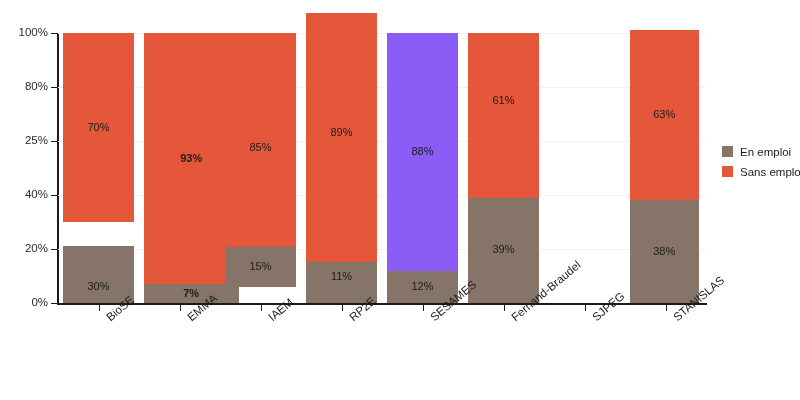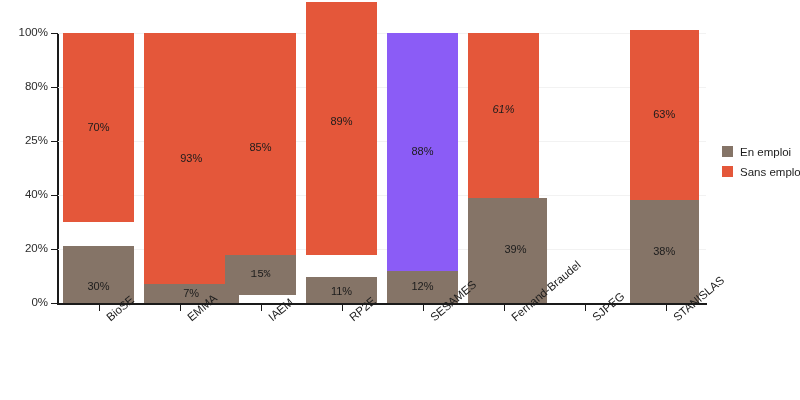--- a/index.html
+++ b/index.html
@@ -153,57 +153,57 @@
       <div class="gridline" style="top: 54px; background: rgb(242, 242, 242);"></div>
       <div class="gridline" style="top: 0px; background: rgb(242, 242, 242);"></div>
       <div class="bar-col" style="left: 4.6575px; width: 71.685px;">
         <div class="seg seg-unemployed" style="background: rgb(228, 87, 58); bottom: 81px; height: 189px;">
           <div class="seg-label" style="top: 87.5px;">70%</div>
         </div>
         <div class="seg seg-employed" style="background: rgb(133, 116, 103); bottom: 0px; height: 57px;">
           <div class="seg-label" style="top: 33.5px;">30%</div>
         </div>
       </div>
-      <div class="bar-col" style="left: 85.6575px; width: 95px;">
+      <div class="bar-col" style="left: 85.6575px; width: 95px; font-weight: bold;">
         <div class="seg seg-unemployed" style="background: rgb(228, 87, 58); bottom: 18.9px; height: 251.1px;">
           <div class="seg-label" style="top: 118.55px;">93%</div>
         </div>
         <div class="seg seg-employed" style="background: rgb(133, 116, 103); bottom: 0px; height: 18.9px;">
           <div class="seg-label" style="top: 2.45px;">7%</div>
         </div>
       </div>
       <div class="bar-col" style="left: 166.657px; width: 71.685px;">
         <div class="seg seg-unemployed" style="background: rgb(228, 87, 58); bottom: 40.5px; height: 229.5px; margin-top: 40px;">
           <div class="seg-label" style="top: 107.75px;">85%</div>
         </div>
-        <div class="seg seg-employed" style="background: rgb(133, 116, 103); bottom: 8px; height: 40.5px; font-family: Liberation Mono, monospace;">
+        <div class="seg seg-employed" style="background: rgb(133, 116, 103); bottom: 16px; height: 40.5px;">
           <div class="seg-label" style="top: 13.25px;">15%</div>
         </div>
       </div>
       <div class="bar-col" style="left: 247.657px; width: 71.685px;">
-        <div class="seg seg-unemployed" style="background: rgb(228, 87, 58); bottom: 48px; height: 253px;">
+        <div class="seg seg-unemployed" style="background: rgb(228, 87, 58); bottom: 37px; height: 253px;">
           <div class="seg-label" style="top: 113.15px;">89%</div>
         </div>
-        <div class="seg seg-employed" style="background: rgb(133, 116, 103); bottom: 0px; height: 26px;">
+        <div class="seg seg-employed" style="background: rgb(133, 116, 103); bottom: 0px; height: 41px;">
           <div class="seg-label" style="top: 7.85px;">11%</div>
         </div>
       </div>
       <div class="bar-col" style="left: 328.658px; width: 71.685px;">
         <div class="seg seg-unemployed" style="background: #8b5cf6; bottom: 32.4px; height: 237.6px;">
           <div class="seg-label" style="top: 111.8px;">88%</div>
         </div>
         <div class="seg seg-employed" style="background: rgb(133, 116, 103); bottom: 0px; height: 32.4px;">
           <div class="seg-label" style="top: 9.2px;">12%</div>
         </div>
       </div>
       <div class="bar-col" style="left: 409.658px; width: 71.685px;">
         <div class="seg seg-unemployed" style="background: rgb(228, 87, 58); bottom: 105.3px; height: 164.7px;">
-          <div class="seg-label" style="top: 70px; font-style: italic;">61%</div>
-        </div>
-        <div class="seg seg-employed" style="background: rgb(133, 116, 103); bottom: 0px; height: 105.3px; padding-left: 8px;">
+          <div class="seg-label" style="top: 61px;">61%</div>
+        </div>
+        <div class="seg seg-employed" style="background: rgb(133, 116, 103); bottom: 0px; height: 105.3px;">
           <div class="seg-label" style="top: 45.65px;">39%</div>
         </div>
       </div>
       <div class="bar-col" style="left: 571.658px; width: 69px;">
         <div class="seg seg-unemployed" style="background: rgb(228, 87, 58); bottom: 102.6px; height: 170.1px;">
           <div class="seg-label" style="top: 78.05px;">63%</div>
         </div>
         <div class="seg seg-employed" style="background: rgb(133, 116, 103); bottom: 0px; height: 102.6px;">
           <div class="seg-label" style="top: 44.3px;">38%</div>
         </div>

